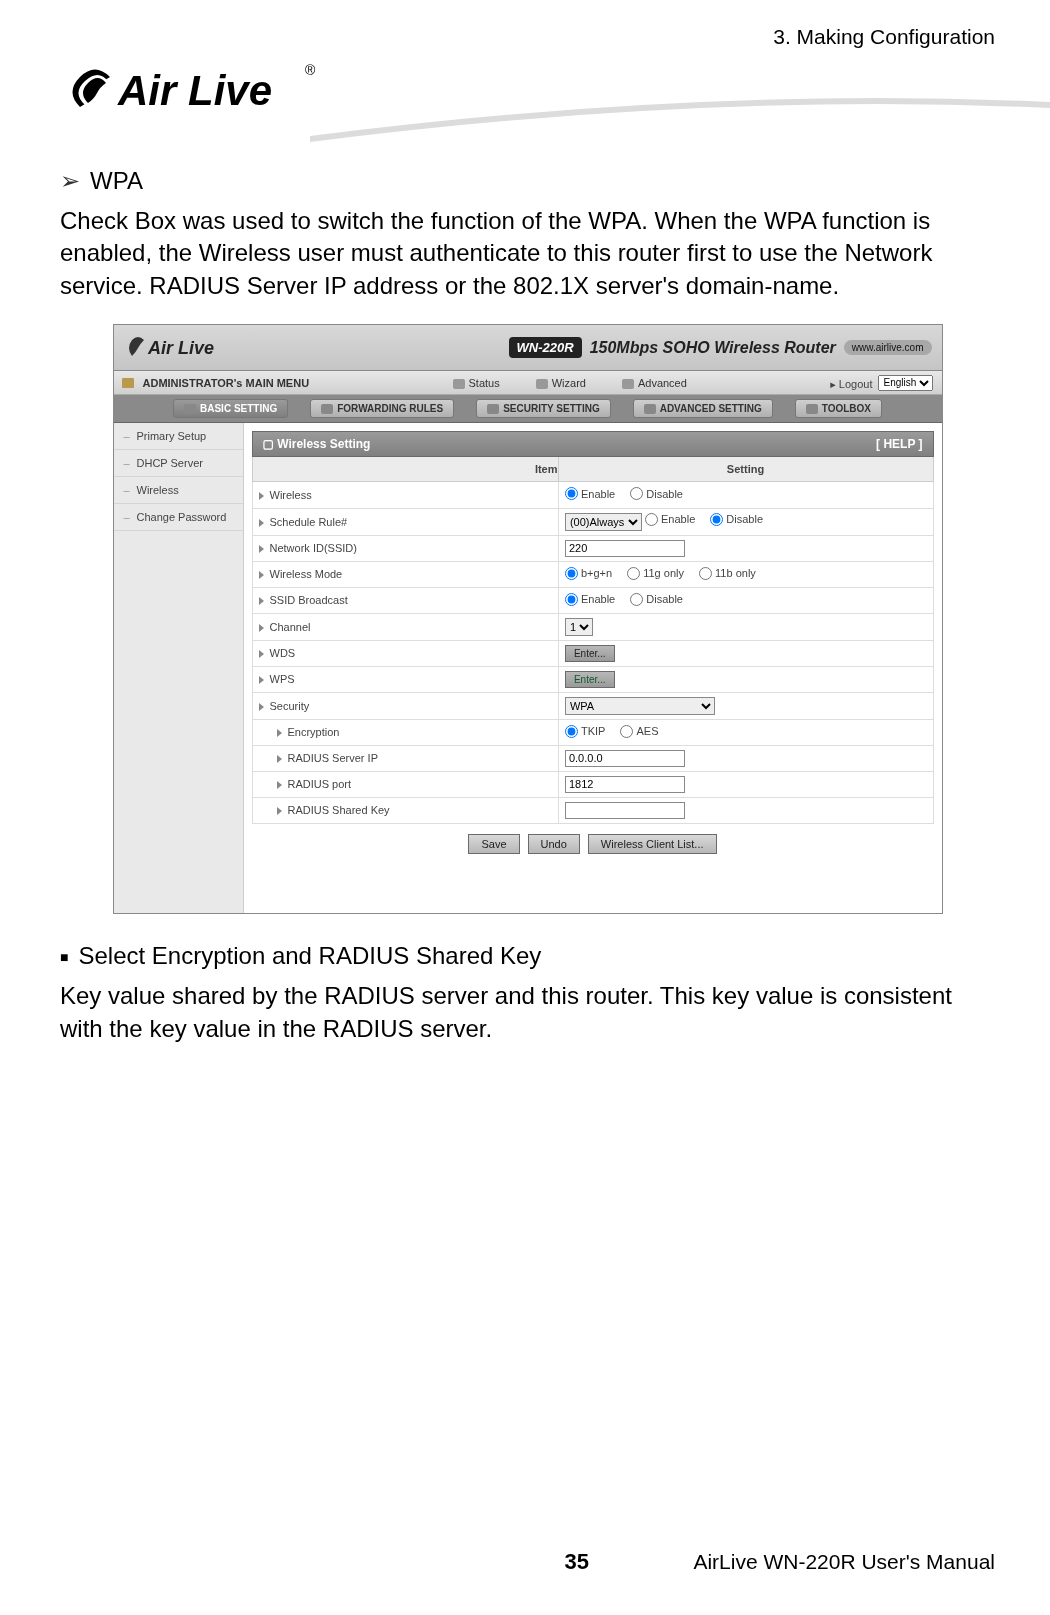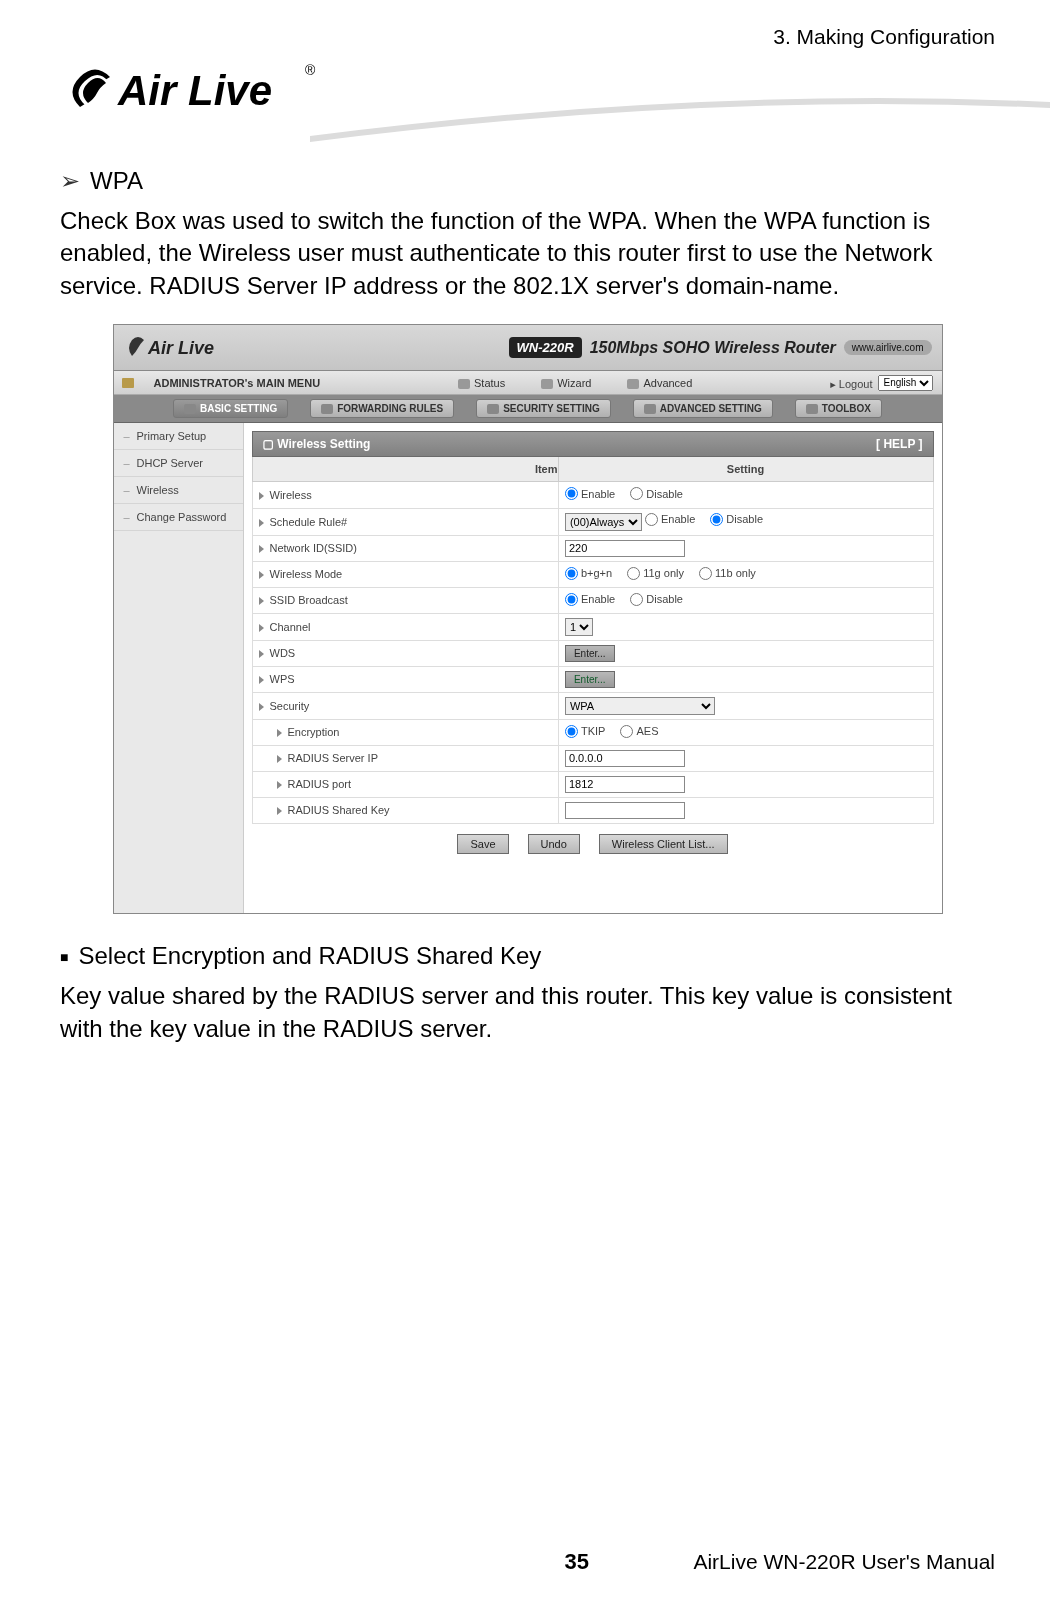--- a/index.html
+++ b/index.html
@@ -56,21 +56,21 @@
   .www-badge { background: #a8a8a8; border-radius: 10px; padding: 2px 8px; font-size: 10px; color:#111; white-space:nowrap;}
   .shot-menu {
     background: linear-gradient(#e8e8e8,#d0d0d0);
     display: flex;
     align-items: center;
     justify-content: space-between;
     padding: 0 8px;
     height: 24px;
     border-bottom: 1px solid #aaa;
   }
-  .menu-left { display:flex; align-items:center; gap:20px; font-weight:bold; color:#333; font-size:11px;}
+  .menu-left { display:flex; align-items:center; gap:9px; font-weight:bold; color:#333; font-size:11px;}
   .menu-mid { display:flex; gap:36px; font-size:11px; color:#333; }
   .menu-mid span::before { content:""; display:inline-block; width:12px; height:10px; background:#999; margin-right:4px; vertical-align:middle; border-radius:2px;}
   .menu-right { display:flex; align-items:flex-end; gap:6px; font-size:11px;}
   .lang-select { font-size:10px; height:16px; }
   .tabs {
     background: #8a8a8a;
     display: flex;
     justify-content: center;
     gap: 22px;
     padding: 4px 0;
@@ -139,21 +139,21 @@
   .sel { font-size:11px; height:18px; border:1px solid #888; background:#eee;}
   .btn-sm {
     font-size:10px;
     padding:2px 8px;
     border:1px solid #6a6a6a;
     background:linear-gradient(#b8b8b8,#9a9a9a);
     color:#222;
     cursor:pointer;
   }
   .btn-sm.green { color:#105a2a; }
-  .bottom-btns { text-align:center; padding:10px 0 4px 0; display:flex; justify-content:center; gap:19px;}
+  .bottom-btns { text-align:center; padding:10px 0 4px 0; display:flex; justify-content:center; gap:8px;}
   .btm-btn {
     font-size:11px;
     padding:3px 12px;
     border:1px solid #6a6a6a;
     background:linear-gradient(#d8d8d8,#b8b8b8);
     color:#222;
     cursor:pointer;
   }
 
   

